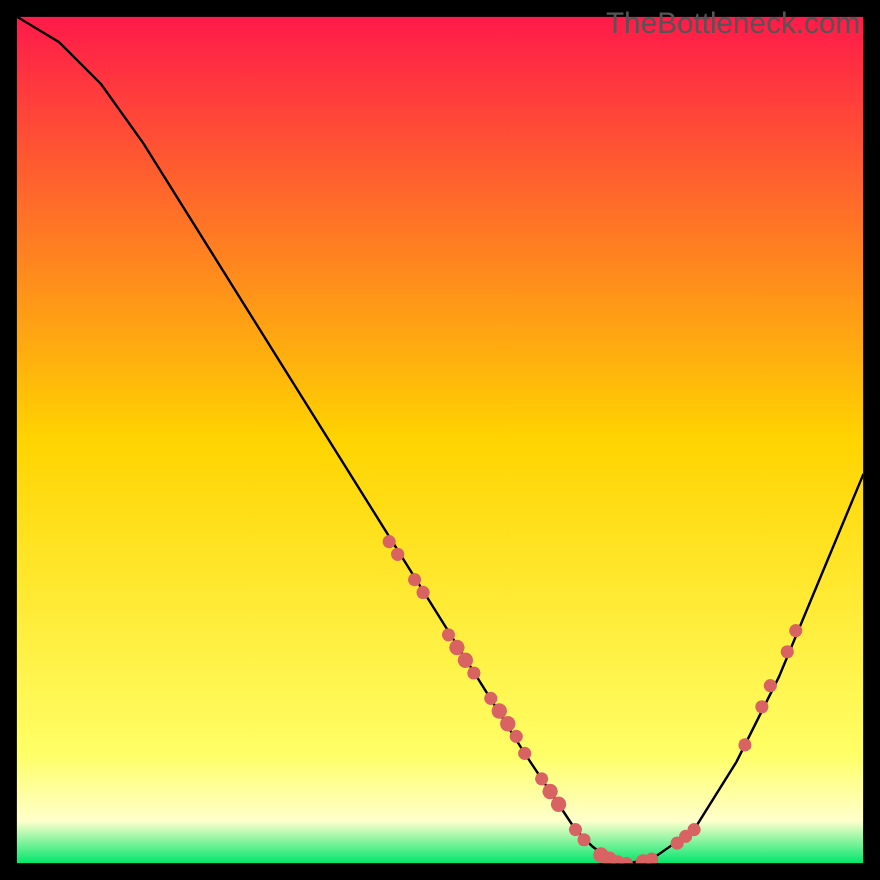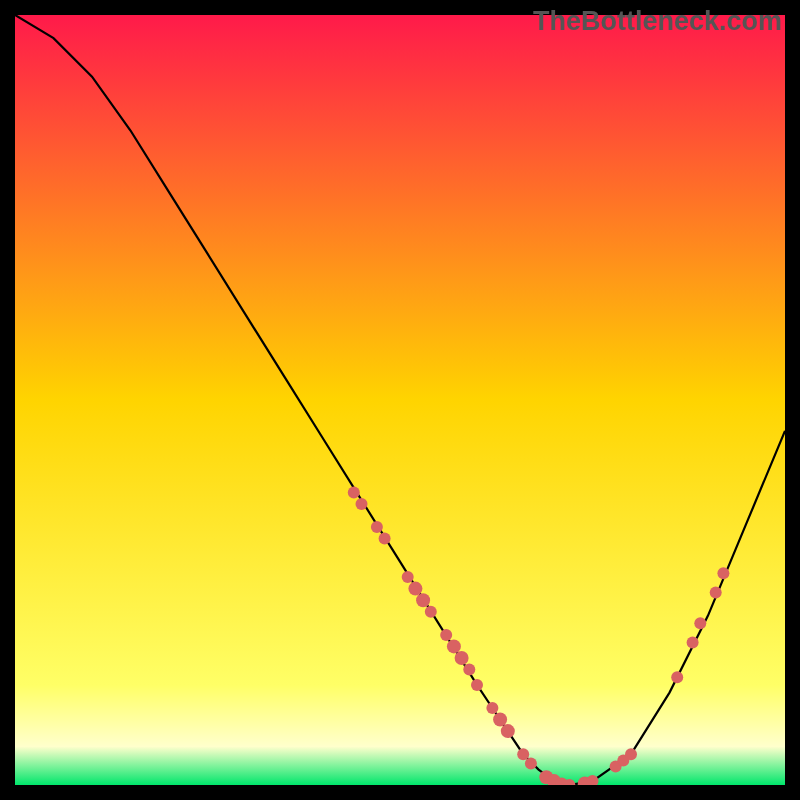--- a/index.html
+++ b/index.html
@@ -8,21 +8,21 @@
     height: 800px;
     background: #000;
     position: relative;
     font-family: Arial, sans-serif;
   }
   .watermark {
     position: absolute;
     top: 6px;
     right: 18px;
     font-size: 27px;
-    font-weight: bold;
+    font-weight: normal;
     color: #555;
     z-index: 10;
   }
   .plot-area {
     position: absolute;
     left: 15px;
     top: 15px;
     width: 770px;
     height: 770px;
     overflow: hidden;

